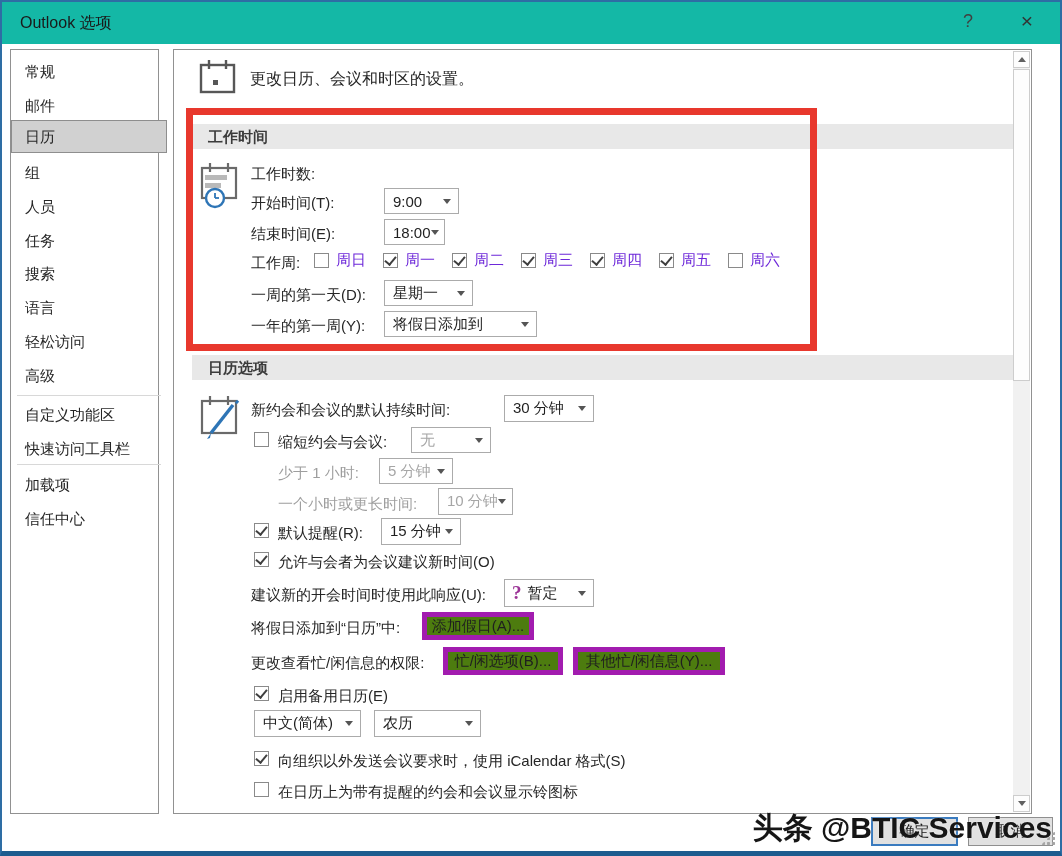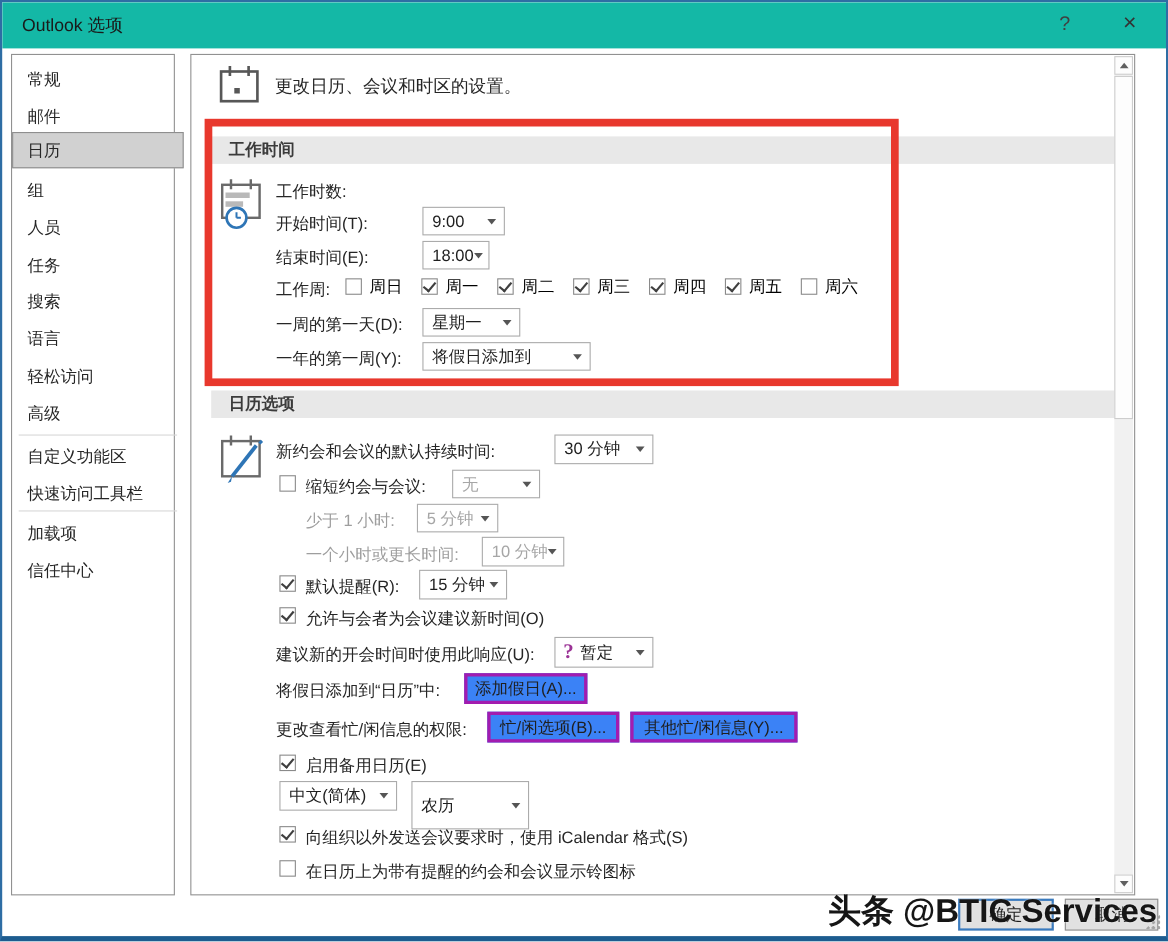--- a/index.html
+++ b/index.html
@@ -26,22 +26,22 @@
   .dd .val{ padding-left:8px; white-space:nowrap; }
   .dd .arrow{ margin-left:auto; margin-right:7px; width:0; height:0; border-left:4px solid transparent; border-right:4px solid transparent; border-top:5px solid #555; }
   .dd.dis .val{ color:#a6a6a6; }
   .dd .q{ margin-left:7px; font-size:19px; font-weight:bold; font-family:"Liberation Serif",serif; }
   .cb{ position:absolute; width:15px; height:15px; background:#fff; border:1px solid #8a8a8a; }
   .cb.checked::after{ content:""; position:absolute; left:3px; top:0px; width:5px; height:9px; border:solid #3f3f3f; border-width:0 2px 2px 0; transform:rotate(40deg); }
   .daysrow{ position:absolute; display:flex; gap:17px; }
   .dayitem{ display:flex; align-items:center; gap:7px; }
   .dayitem .cbi{ position:relative; width:15px; height:15px; background:#fff; border:1px solid #8a8a8a; flex:0 0 auto;}
   .dayitem .cbi.checked::after{ content:""; position:absolute; left:3px; top:0px; width:5px; height:9px; border:solid #3f3f3f; border-width:0 2px 2px 0; transform:rotate(40deg); }
-  .dayitem .dl{ font-size:15px; color:#000000; white-space:nowrap; }
-  .btn{ position:absolute; background:#3b82f6; border:3px solid #a21caf; font-size:15px; color:#1f1f1f; display:flex; align-items:center; justify-content:center; white-space:nowrap; cursor:default; }
+  .dayitem .dl{ font-size:15px; color:#6d28d9; white-space:nowrap; }
+  .btn{ position:absolute; background:#4d7c0f; border:5px solid #a21caf; font-size:15px; color:#1f1f1f; display:flex; align-items:center; justify-content:center; white-space:nowrap; cursor:default; }
   
   .redbox{ position:absolute; left:184px; top:106px; width:631px; height:243px; border:7px solid #e8382d; z-index:6; pointer-events:none; }
   
   .sbar{ position:absolute; right:1px; top:1px; width:17px; height:761px; background:#f1f1f1; }
   .sbtn{ position:absolute; left:0; width:17px; height:17px; background:#fdfdfd; border:1px solid #cdcdcd; display:flex; align-items:center; justify-content:center; }
   .tri-up{ width:0;height:0;border-left:4px solid transparent;border-right:4px solid transparent;border-bottom:5px solid #606060; }
   .tri-dn{ width:0;height:0;border-left:4px solid transparent;border-right:4px solid transparent;border-top:5px solid #606060; }
   .sthumb{ position:absolute; left:0; top:18px; width:17px; height:312px; background:#fdfdfd; border:1px solid #cdcdcd; }
   
   .btn-ok{ position:absolute; left:869px; top:815px; width:87px; height:29px; background:#e1e1e1; border:2px solid #3a7bbf; font-size:15px; color:#1a1a1a; display:flex; align-items:center; justify-content:center; z-index:4;}
@@ -230,21 +230,21 @@
     <div class="btn" style="left:269px;top:597px;width:120px;height:28px">忙/闲选项(B)...</div>
     <div class="btn" style="left:399px;top:597px;width:152px;height:28px">其他忙/闲信息(Y)...</div>
 
     <div class="cb checked" style="left:80px;top:636px"></div>
     <div class="lbl" style="left:104px;top:637px">启用备用日历(E)</div>
 
     <div class="dd" style="left:80px;top:660px;width:107px;height:27px">
       <span class="val">中文(简体)</span>
       <span class="arrow"></span>
     </div>
-    <div class="dd" style="left:200px;top:660px;width:107px;height:44px">
+    <div class="dd" style="left:200px;top:660px;width:107px;height:27px">
       <span class="val">农历</span>
       <span class="arrow"></span>
     </div>
 
     <div class="cb checked" style="left:80px;top:701px"></div>
     <div class="lbl" style="left:104px;top:702px">向组织以外发送会议要求时，使用 iCalendar 格式(S)</div>
 
     <div class="cb" style="left:80px;top:732px"></div>
     <div class="lbl" style="left:104px;top:733px">在日历上为带有提醒的约会和会议显示铃图标</div>
 

